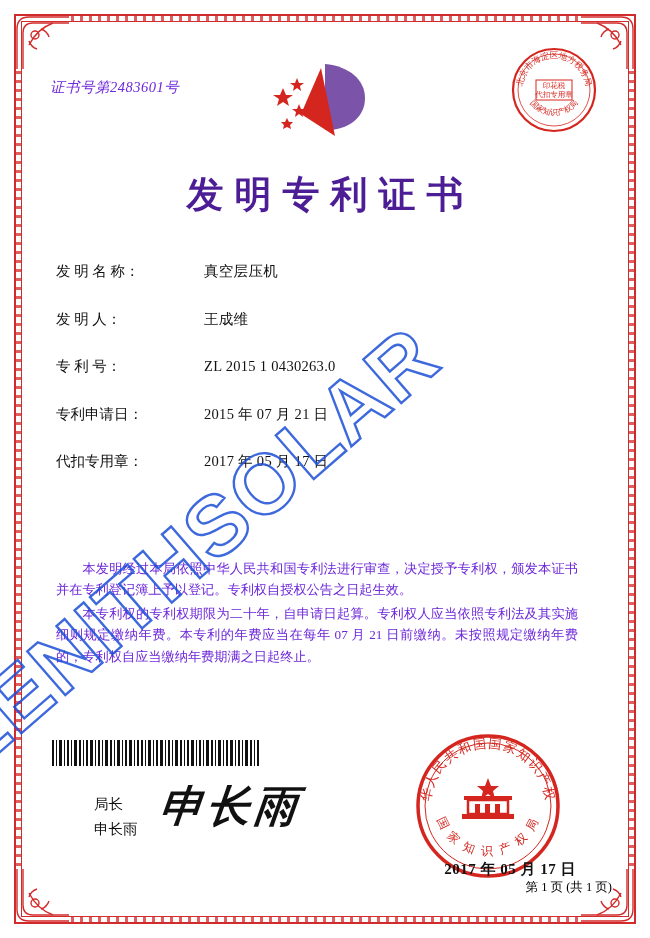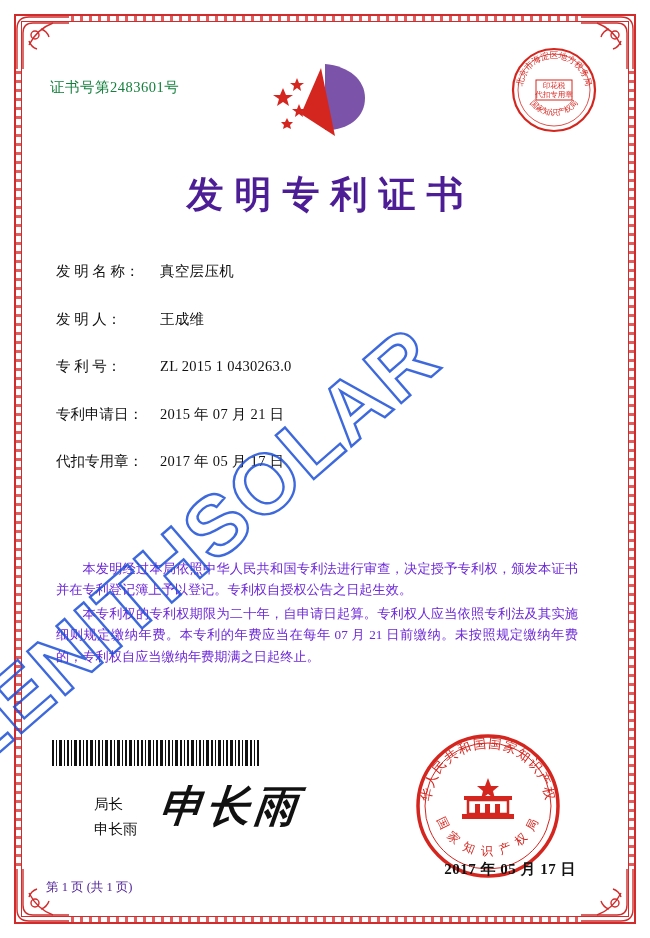--- a/index.html
+++ b/index.html
@@ -86,21 +86,22 @@
     right: 38px;
     bottom: 34px;
   }
 
   .cert-no {
     position: absolute;
     left: 12px;
     top: 38px;
     font-size: 14.5px;
     letter-spacing: .5px;
-    color: #15803d;
+    color: #6d28d9;
+    font-style: italic;
   }
 
   
   .logo {
     position: absolute;
     left: 50%;
     top: 18px;
     transform: translateX(-50%);
     width: 120px;
     height: 92px;
@@ -134,20 +135,21 @@
     left: 18px;
     right: 18px;
     top: 222px;
   }
   .field {
     display: flex;
     align-items: baseline;
     margin-bottom: 28.5px;
     font-size: 14.5px;
     color: #111;
+    gap: 44px;
   }
   .field .label {
     width: 104px;
     flex: 0 0 104px;
     letter-spacing: 0px;
     white-space: nowrap;
   }
   .field .value {
     flex: 1;
     letter-spacing: .3px;
@@ -213,25 +215,25 @@
     right: 36px;
     top: 820px;
     font-size: 15px;
     font-weight: bold;
     color: #111;
     letter-spacing: .5px;
   }
 
   .footer {
     position: absolute;
-    left: 8px; right: 0;
+    left: 0; right: 0;
     bottom: 8px;
-    text-align: left;
+    text-align: right;
     font-size: 12.5px;
-    color: #4c1d95;
+    color: #000000;
   }
 
   
   .watermark {
     position: absolute;
     left: 0;
     top: 0;
     width: 650px;
     height: 938px;
     pointer-events: none;

